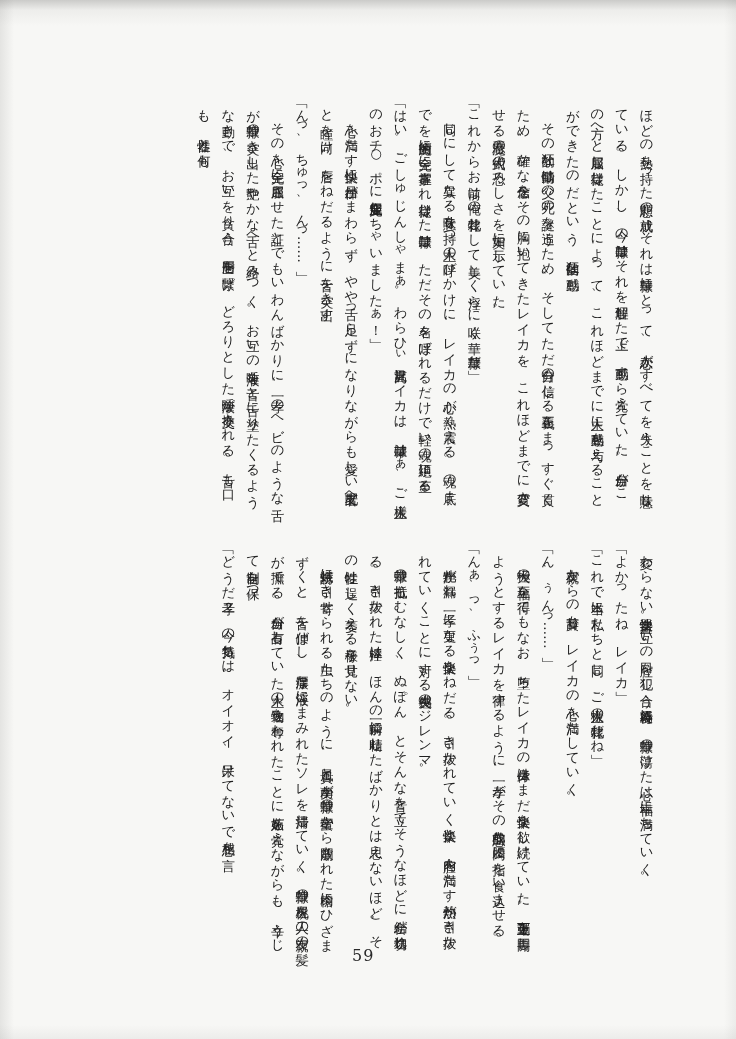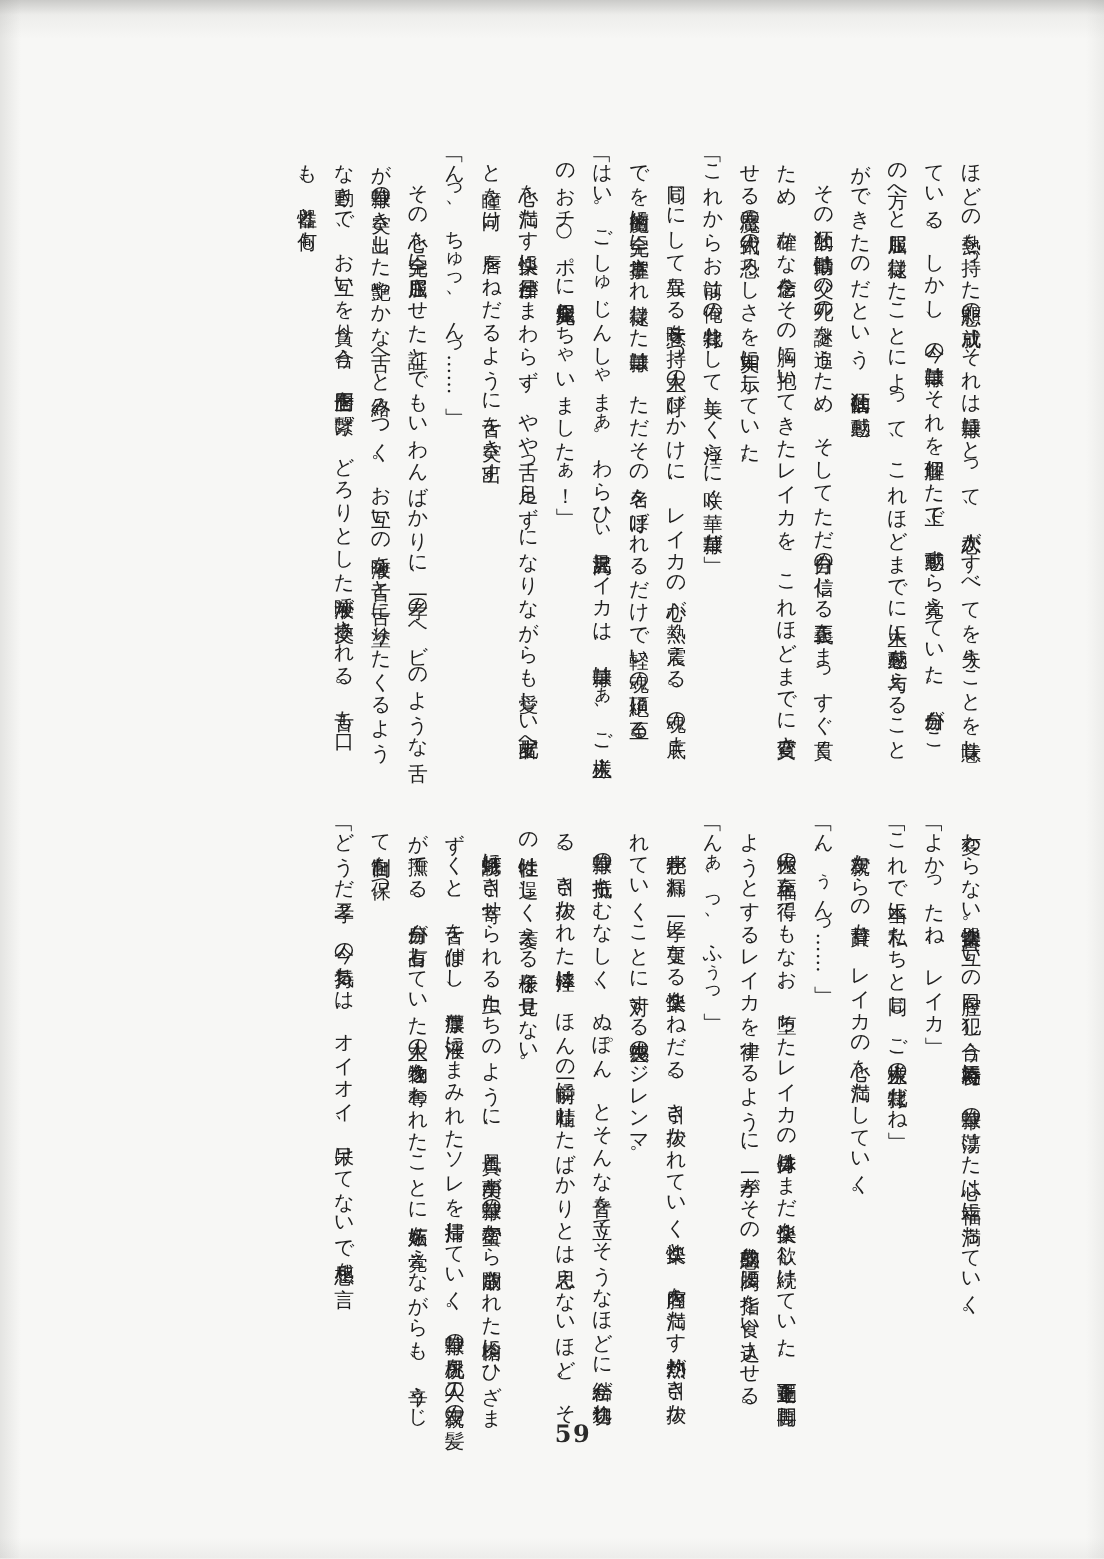--- a/index.html
+++ b/index.html
@@ -45,25 +45,23 @@
   }
   .block-bottom {
     top: 546px;
     height: 401px;
   }
   .page-number {
     position: absolute;
     top: 946px;
     left: 352px;
     width: 60px;
-    text-align: center;
     font-size: 16px;
     color: #2a2a2a;
     letter-spacing: 1px;
-    font-weight: bold;
   }
 </style>
 </head>
 <body>
 
 <div class="page">
 
   <div class="vtext block-top">
     <p>ほどの熱を持った悲願の成就。それは隷華にとって、恋人がすべてを失うことを意味している。しかし、今の隷華はそれを理解した上で、感動すら覚えていた。自分がこの方へと屈服し隷従したことによって、これほどまでに主人に感動を与えることができたのだという、狂信的な感動。</p>
     <p>　その狂的な情動は父の死の謎を追うため、そしてただ自分の信じる正義をまっすぐ貫くため、確かな信念をその胸に抱いてきたレイカを、これほどまでに変質させる悪魔の術式の恐ろしさを如実に示していた。</p>

